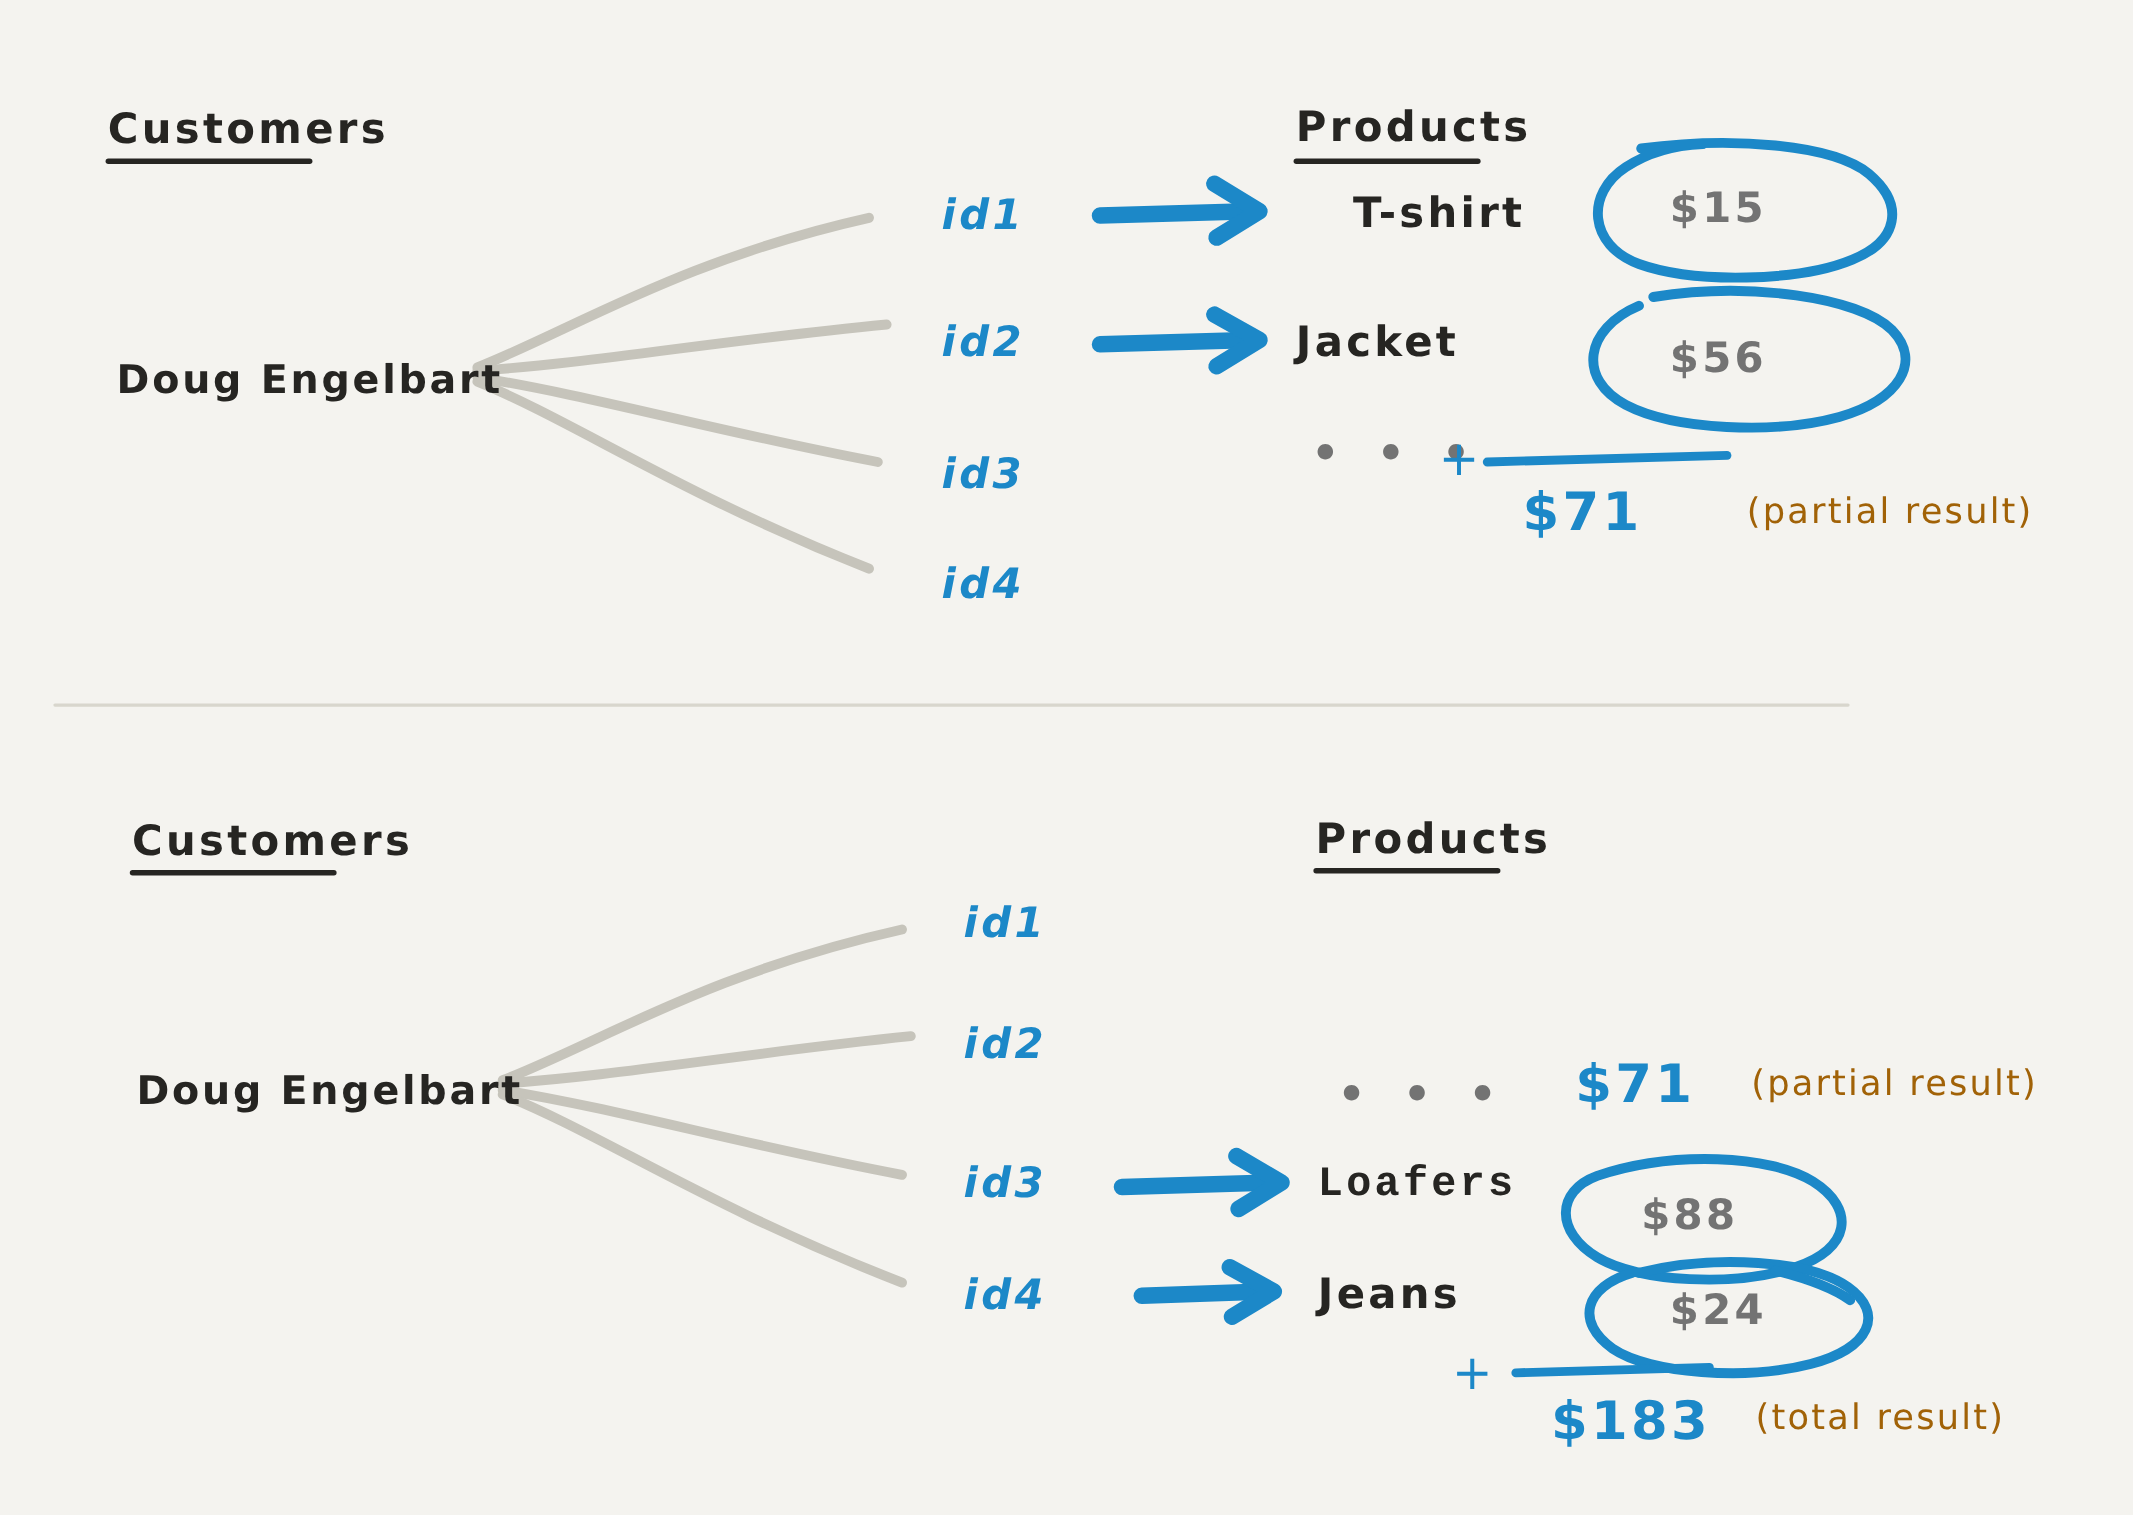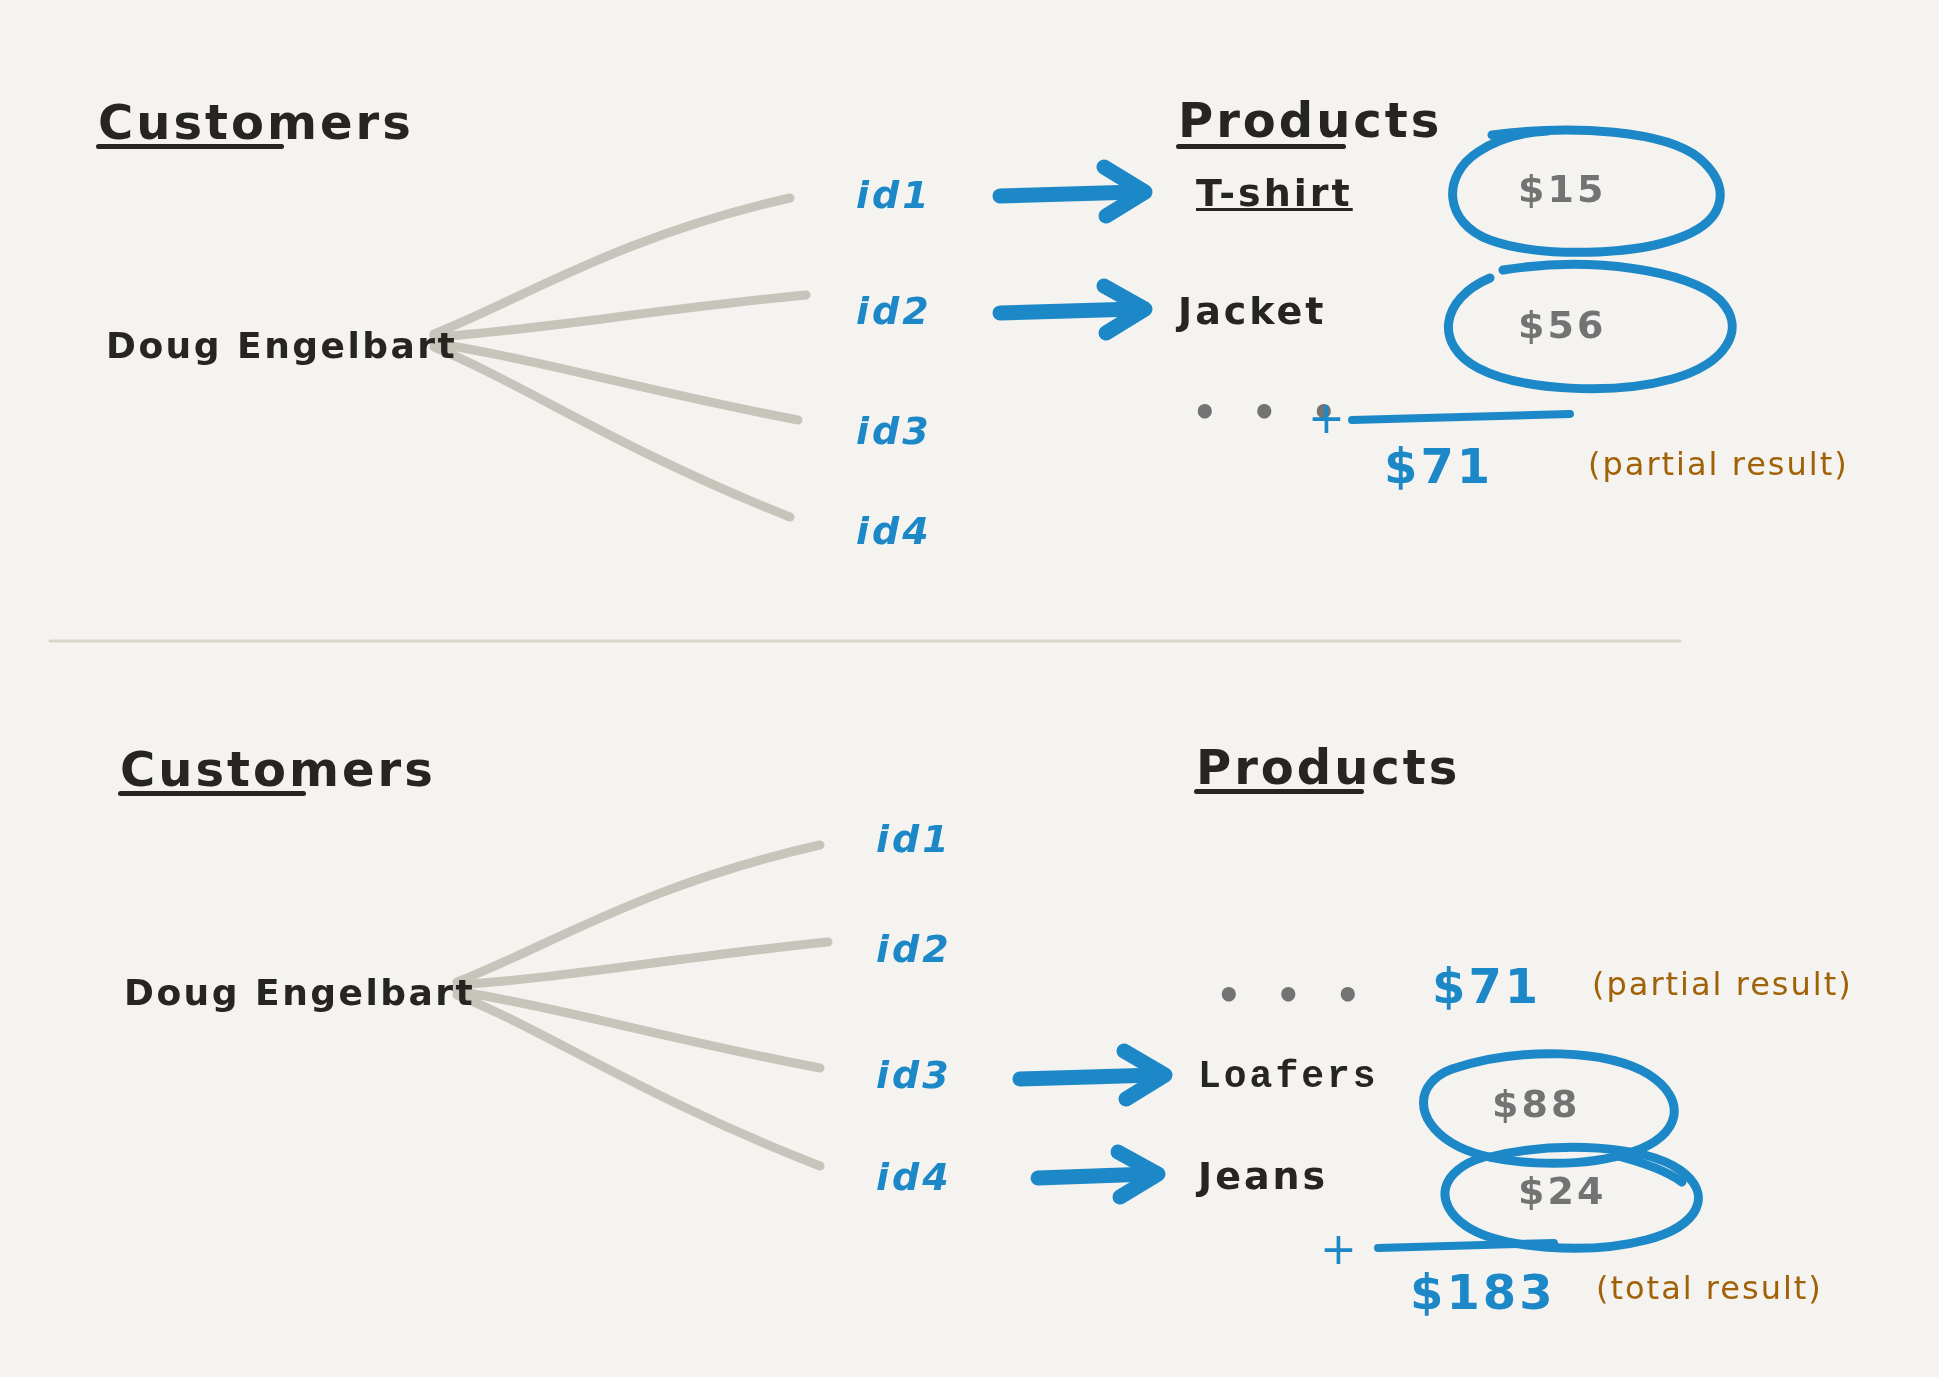--- a/index.html
+++ b/index.html
@@ -31,21 +31,21 @@
     font-weight: 700;
     letter-spacing: 2px;
   }
   .ink-dark   { color: #262522; }
   .ink-blue   { color: #1c88c8; }
   .ink-gray   { color: #737373; }
   .ink-gray-d { color: #a16207; }
 
   
   .heading {
-    font-size: 48px;
+    font-size: 38px;
     letter-spacing: 3px;
     text-align: right;
   }
   .heading-ul {
     position: absolute;
     height: 5px;
     background: #262522;
     border-radius: 4px;
   }
 
@@ -187,21 +187,21 @@
     <div class="t hand heading ink-dark" style="left:1178px; top:96px;">Products</div>
     <div class="heading-ul" style="left:1176px; top:144px; width:170px;"></div>
 
     <div class="t hand name-label ink-dark" style="left:106px; top:328px;">Doug Engelbart</div>
 
     <div class="t hand id-label ink-blue" style="left:856px; top:176px;">id1</div>
     <div class="t hand id-label ink-blue" style="left:856px; top:292px;">id2</div>
     <div class="t hand id-label ink-blue" style="left:856px; top:412px;">id3</div>
     <div class="t hand id-label ink-blue" style="left:856px; top:512px;">id4</div>
 
-    <div class="t hand product-label ink-dark" style="left:1196px; top:174px;text-decoration:underline;">T-shirt</div>
+    <div class="t hand product-label ink-dark" style="left:1230px; top:174px;">T-shirt</div>
     <div class="t hand product-label ink-dark" style="left:1178px; top:292px;">Jacket</div>
 
     <div class="t hand price-text ink-gray" style="left:1518px; top:170px;">$15</div>
     <div class="t hand price-text ink-gray" style="left:1518px; top:306px;">$56</div>
 
     <div class="t hand dots-text ink-gray" style="left:1192px; top:392px;">• • •</div>
 
     <div class="t hand plus-text ink-blue" style="left:1308px; top:396px;">+</div>
 
     <div class="t hand sum-text ink-blue" style="left:1384px; top:442px;">$71</div>

